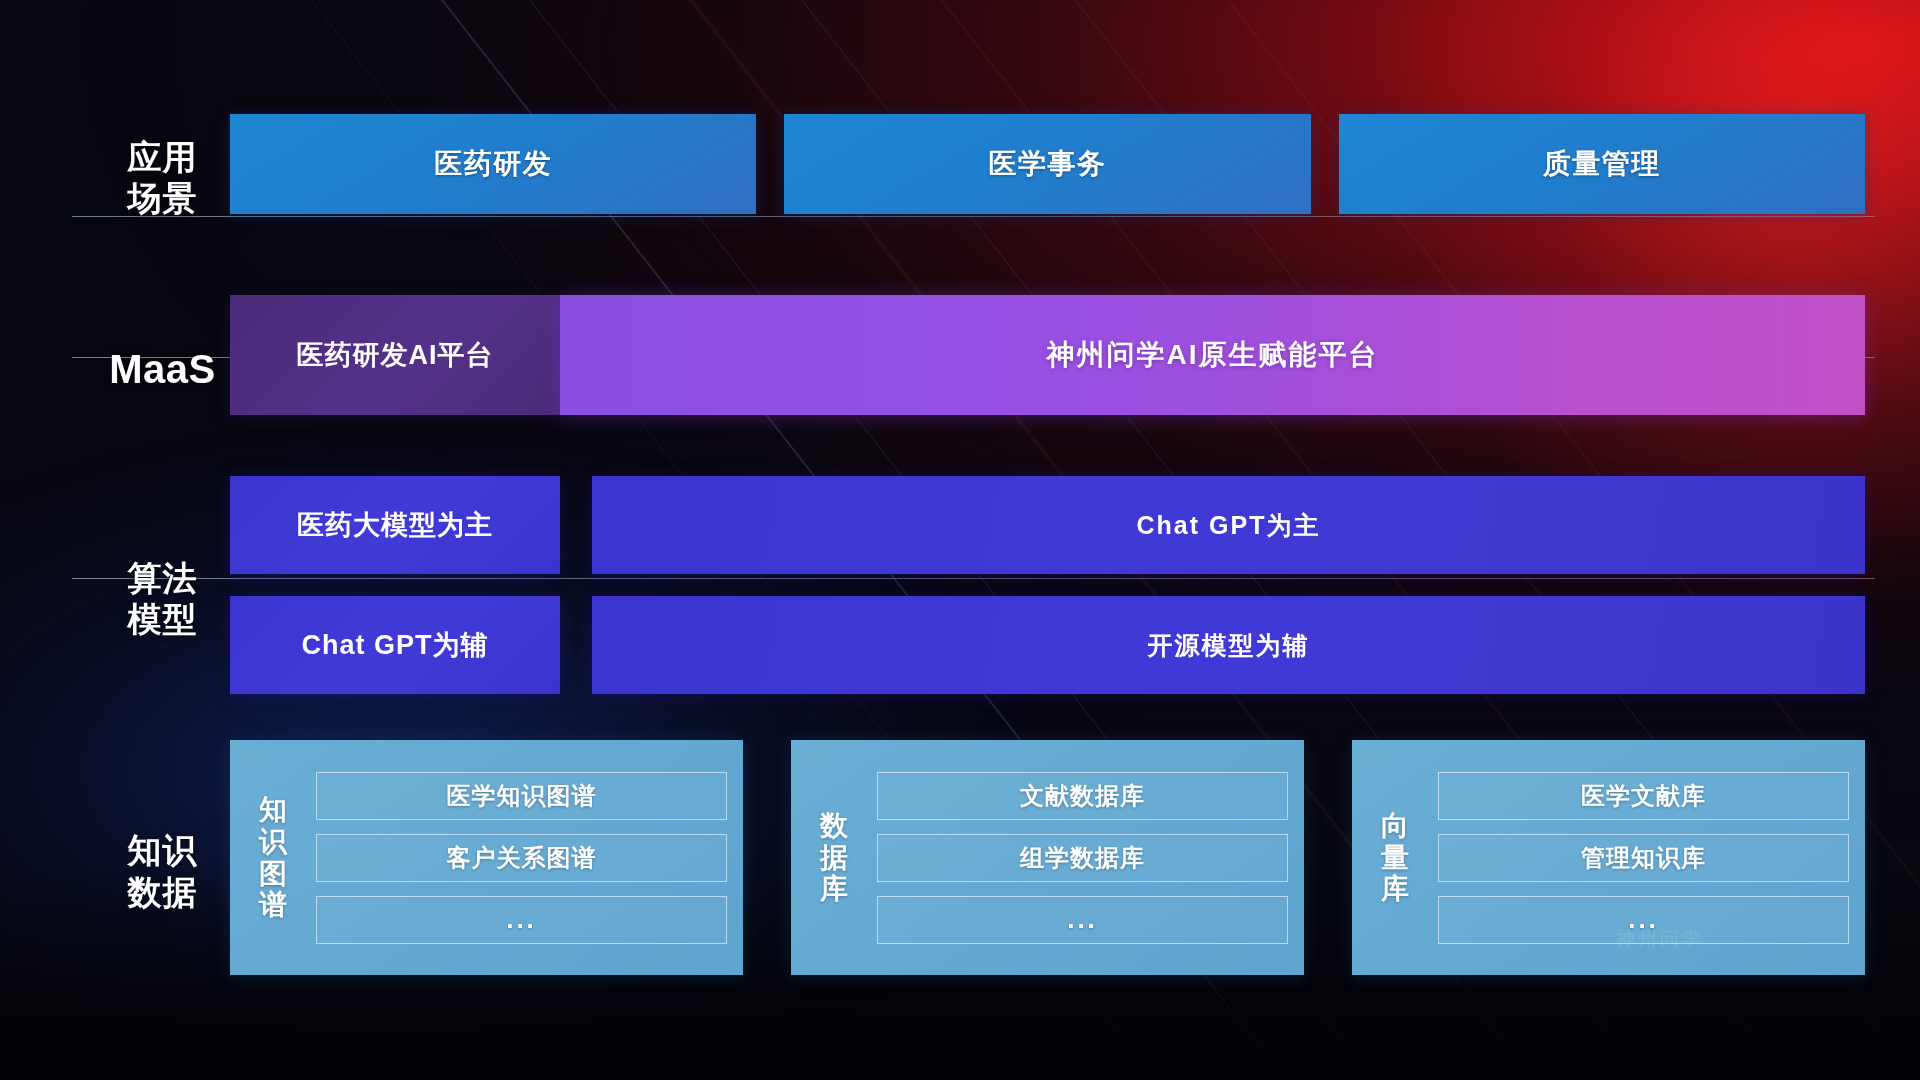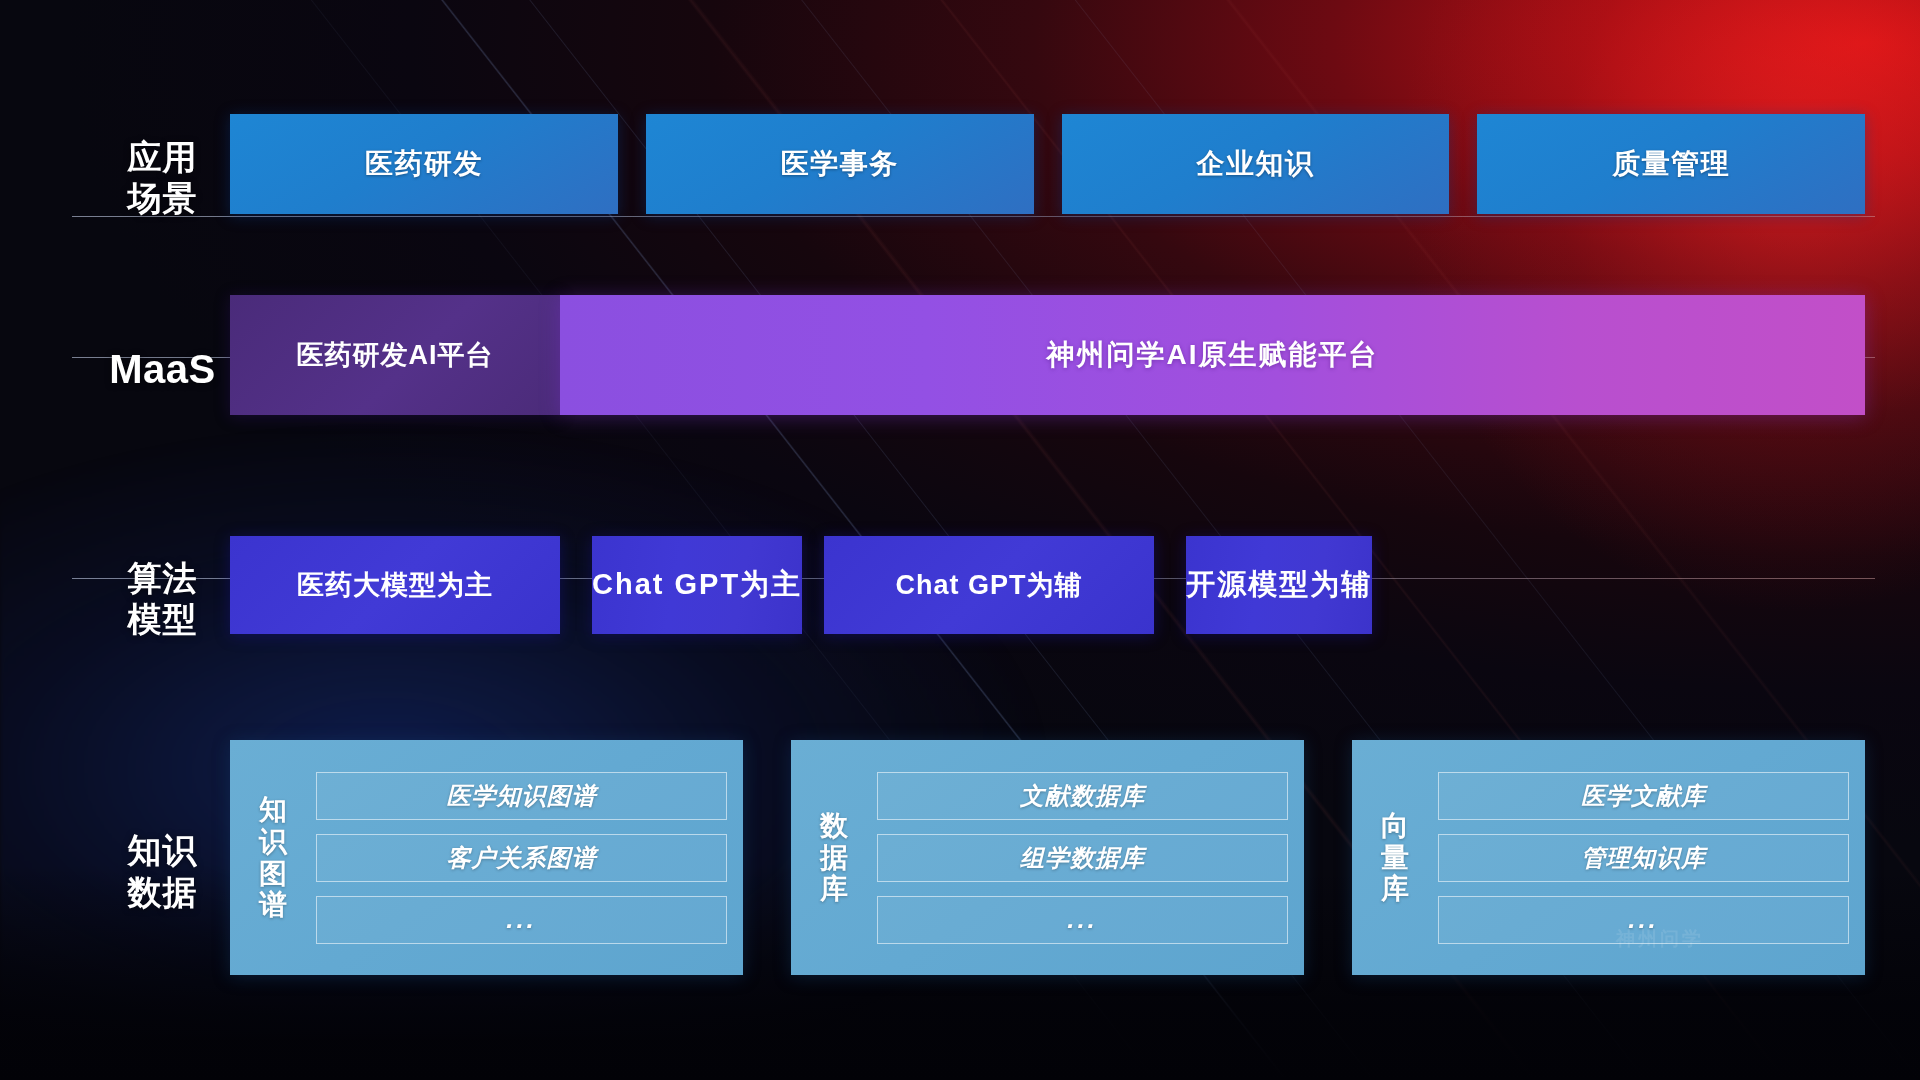--- a/index.html
+++ b/index.html
@@ -109,34 +109,34 @@
     flex:1; height:120px;
     background:linear-gradient(90deg,#8b4fe0 0%,#9350e4 28%,#a24fdd 55%,#b84fcf 78%,#c24fc8 100%);
     display:flex; align-items:center; justify-content:center;
     color:#fff; font-size:28px; font-weight:bold; letter-spacing:2px;
     box-shadow:0 2px 18px rgba(120,50,200,.40);
     text-shadow:0 1px 4px rgba(60,10,110,.40);
   }
 
   
   #row-algo{ top:460px; height:250px; }
-  #row-algo .row-body{ flex-direction:row; gap:22px; }
+  #row-algo .row-body{ flex-direction:column; gap:22px; }
   .algo-line{ display:flex; gap:32px; }
   .algo-left{
     width:330px; flex:none; height:98px;
     background:linear-gradient(135deg,#3b34cf 0%,#413ad6 50%,#3a33cd 100%);
     display:flex; align-items:center; justify-content:center;
     color:#fff; font-size:27px; font-weight:bold; letter-spacing:1px;
     box-shadow:0 2px 14px rgba(25,20,140,.45);
   }
   .algo-right{
     flex:1; height:98px;
     background:linear-gradient(100deg,#3b34cf 0%,#4039d6 40%,#4138d2 70%,#3c33cb 100%);
     display:flex; align-items:center; justify-content:center;
-    color:#fff; font-size:29px; font-weight:bold; letter-spacing:2px;
+    color:#fff; font-size:25px; font-weight:bold; letter-spacing:2px;
     box-shadow:0 2px 14px rgba(25,20,140,.40);
   }
 
   
   #row-know{ top:735px; height:245px; }
   #row-know .row-body{ gap:48px; }
   .know-panel{
     flex:1; height:235px;
     background:linear-gradient(145deg,#6aaed4 0%,#63a9d2 50%,#5ea5cf 100%);
     display:flex; align-items:center;
@@ -155,21 +155,20 @@
     flex:1; display:flex; flex-direction:column; gap:14px; height:100%;
     justify-content:center;
   }
   .know-item{
     height:48px;
     border:1px solid rgba(255,255,255,.55);
     display:flex; align-items:center; justify-content:center;
     color:#fff; font-size:24px; font-weight:bold; letter-spacing:1px;
     background:rgba(255,255,255,.045);
     text-shadow:0 1px 3px rgba(0,0,0,.28);
-    font-style:italic;
   }
   .know-item.ellipsis{ font-size:26px; letter-spacing:3px; }
 
   
   .watermark{
     position:absolute; z-index:6;
     right:216px; bottom:128px;
     color:rgba(255,255,255,.10);
     font-size:19px; letter-spacing:3px; font-weight:bold;
     pointer-events:none;
@@ -200,21 +199,20 @@
 <div class="divider" style="top:578px"></div>
 
 <div id="layout">
 
   <div class="row" id="row-app">
     <div class="row-label">应用
 场景</div>
     <div class="row-body">
       <div class="app-card">医药研发</div>
       <div class="app-card">医学事务</div>
-      <div class="app-card">企业知识</div>
       <div class="app-card">质量管理</div>
     </div>
   </div>
 
   <div class="row" id="row-maas">
     <div class="row-label maas">MaaS</div>
     <div class="row-body">
       <div class="maas-left">医药研发AI平台</div>
       <div class="maas-right">神州问学AI原生赋能平台</div>
     </div>

